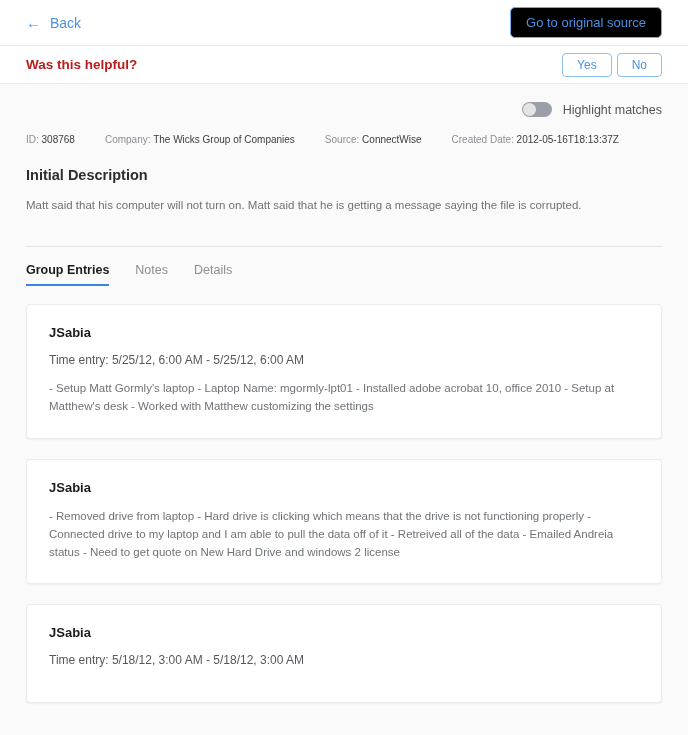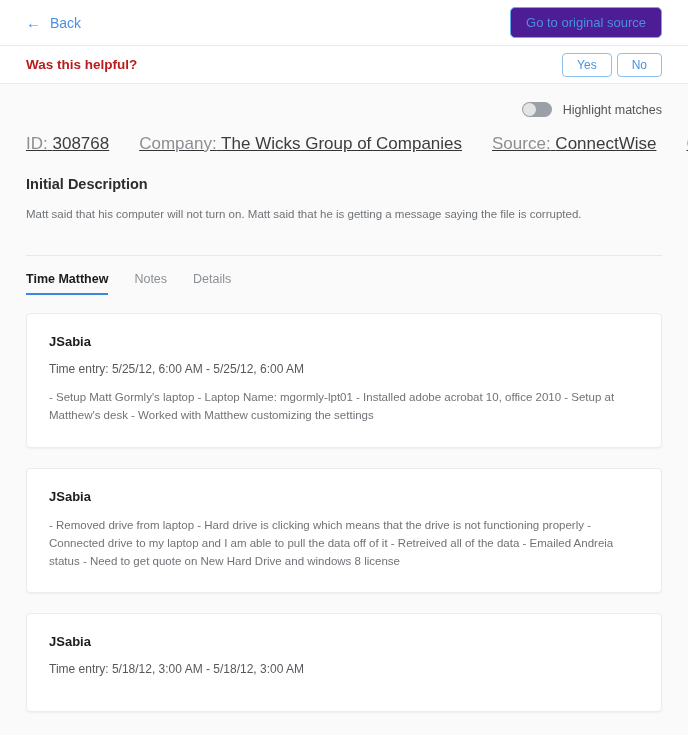--- a/index.html
+++ b/index.html
@@ -41,21 +41,21 @@
   }
   .back-arrow {
     font-size: 15px;
     line-height: 1;
     color: #4a90e2;
   }
 
   .source-btn {
     border: 1px solid #6aaaf0;
     color: #4a90e2;
-    background: #4c1d95;
+    background: #000000;
     border-radius: 5px;
     font-size: 13px;
     padding: 7px 15px;
     cursor: pointer;
     font-family: inherit;
     white-space: nowrap;
   }
 
   
   .helpful-bar {
@@ -129,23 +129,22 @@
     font-weight: bold;
     color: #1c1c1c;
     margin-top: 14px;
     letter-spacing: -0.1px;
   }
 
   .meta-row {
     display: flex;
     align-items: center;
     margin-top: 13px;
-    font-size: 17px;
+    font-size: 10px;
     white-space: nowrap;
-    text-decoration: underline;
   }
   .meta-item { margin-right: 30px; }
   .meta-item:last-child { margin-right: 0; }
   .meta-label { color: #8b8f94; }
   .meta-value { color: #3b3d40; }
 
   .section-title {
     font-size: 14.5px;
     color: #2b2d2f;
     margin-top: 22px;
@@ -264,36 +263,36 @@
       <span class="meta-value">2012-05-16T18:13:37Z</span>
     </span>
   </div>
 
   <h2 class="section-title">Initial Description</h2>
   <p class="section-body">Matt said that his computer will not turn on. Matt said that he is getting a message saying the file is corrupted.</p>
 
   <div class="divider"></div>
 
   <div class="tabs">
-    <button class="tab active">Time Matthew</button>
+    <button class="tab active">Group Entries</button>
     <button class="tab">Notes</button>
     <button class="tab">Details</button>
   </div>
 
   <div class="cards">
 
     <div class="card">
       <div class="card-author">JSabia</div>
       <div class="card-time">Time entry: 5/25/12, 6:00 AM - 5/25/12, 6:00 AM</div>
       <div class="card-body">- Setup Matt Gormly's laptop - Laptop Name: mgormly-lpt01 - Installed adobe acrobat 10, office 2010 - Setup at Matthew's desk - Worked with Matthew customizing the settings</div>
     </div>
 
     <div class="card">
       <div class="card-author">JSabia</div>
-      <div class="card-body">- Removed drive from laptop - Hard drive is clicking which means that the drive is not functioning properly - Connected drive to my laptop and I am able to pull the data off of it - Retreived all of the data - Emailed Andreia status - Need to get quote on New Hard Drive and windows 8 license</div>
+      <div class="card-body">- Removed drive from laptop - Hard drive is clicking which means that the drive is not functioning properly - Connected drive to my laptop and I am able to pull the data off of it - Retreived all of the data - Emailed Andreia status - Need to get quote on New Hard Drive and windows 2 license</div>
     </div>
 
     <div class="card">
       <div class="card-author">JSabia</div>
       <div class="card-time">Time entry: 5/18/12, 3:00 AM - 5/18/12, 3:00 AM</div>
 
     </div>
 
   </div>
 </div>

